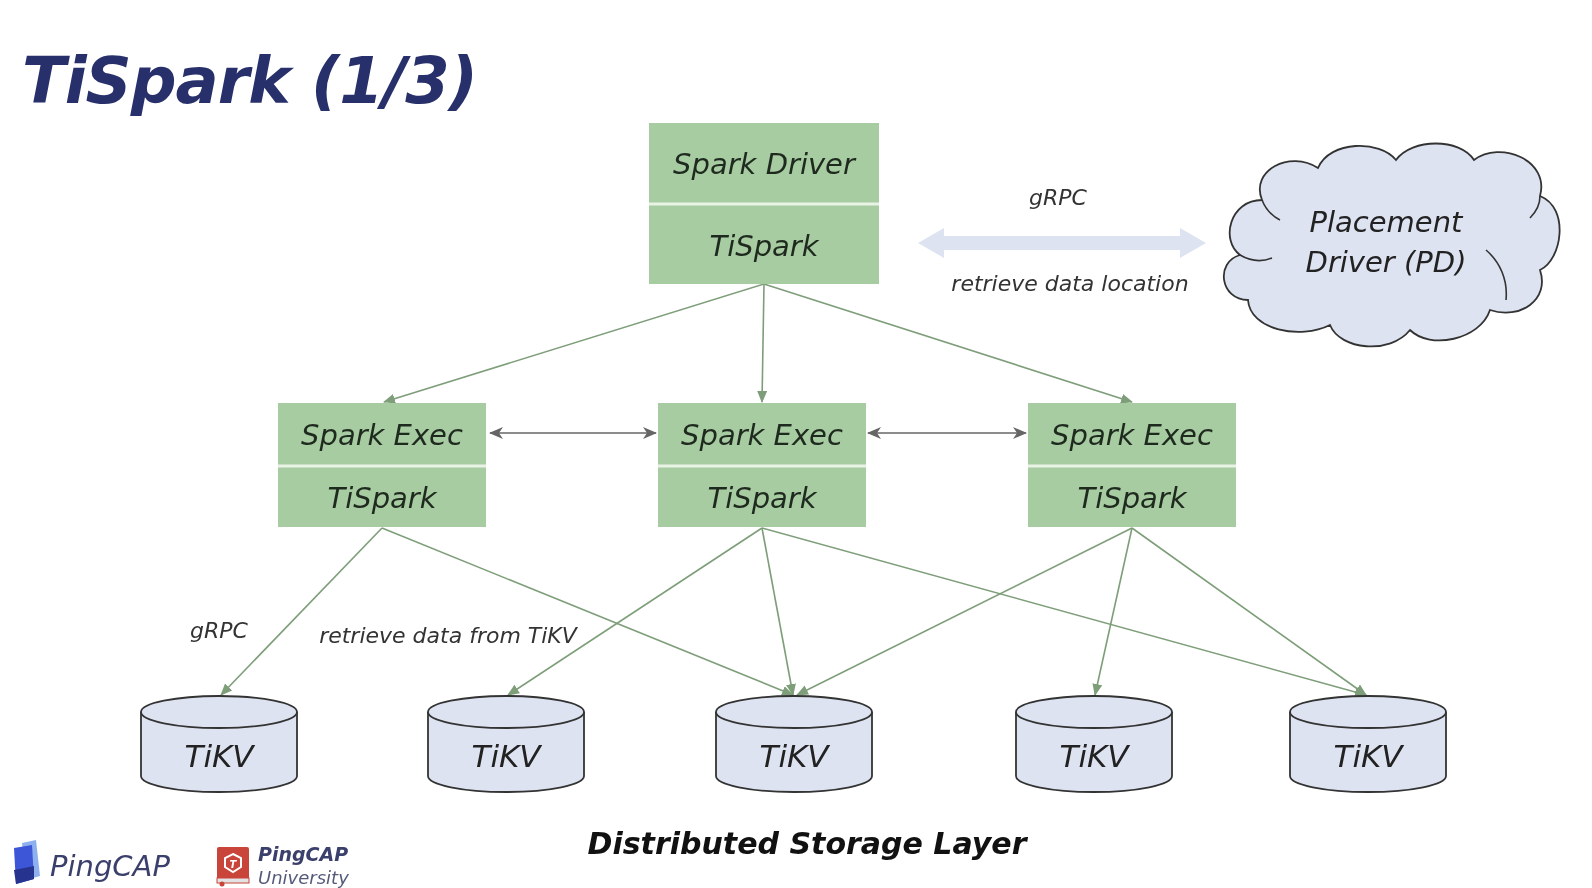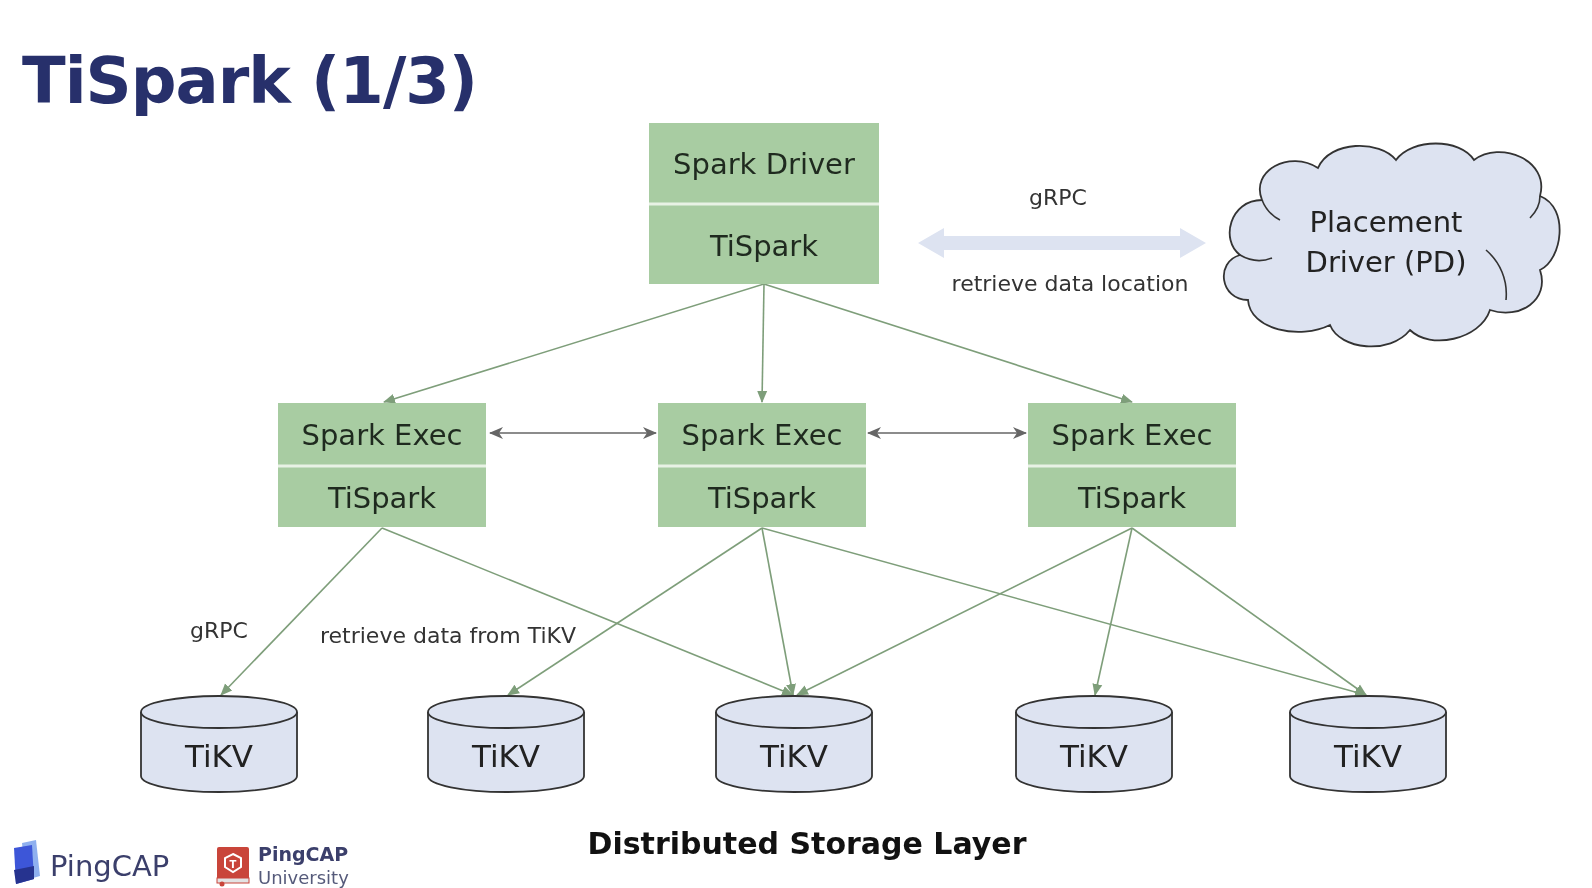--- a/index.html
+++ b/index.html
@@ -1,17 +1,17 @@
 <!DOCTYPE html>
 <html><head>
   <meta charset="utf-8">
   <style>
     html, body { margin: 0; padding: 0; background: #ffffff; }
     body { width: 1592px; height: 888px; position: relative; overflow: hidden; font-family: "DejaVu Sans", sans-serif; }
-    #slide { position: absolute; left: 0; top: 0; width: 1592px; height: 888px; }
+    #slide { position: absolute; left: 0; top: 0; width: 1592px; height: 888px; font-style: italic; }
     .title { position: absolute; left: 22px; top: 44px; font-family: "DejaVu Sans", sans-serif; font-weight: bold; font-size: 64px; color: #27306b; letter-spacing: -1px; }
     svg text { font-family: "DejaVu Sans", sans-serif; }
     .box-label { font-size: 29px; fill: #1f2a1f; }
     .note { font-size: 22px; fill: #333; }
     .tikv-label { font-size: 31px; fill: #222; }
     .cloud-label { font-size: 29px; fill: #222; }
     .footer-title { font-size: 30px; font-weight: bold; fill: #111; }
     .logo-text { font-size: 29px; fill: #3b3f6b; }
     .uni-1 { font-size: 19px; font-weight: bold; fill: #3b3f6b; }
     .uni-2 { font-size: 18px; fill: #555a7a; }

